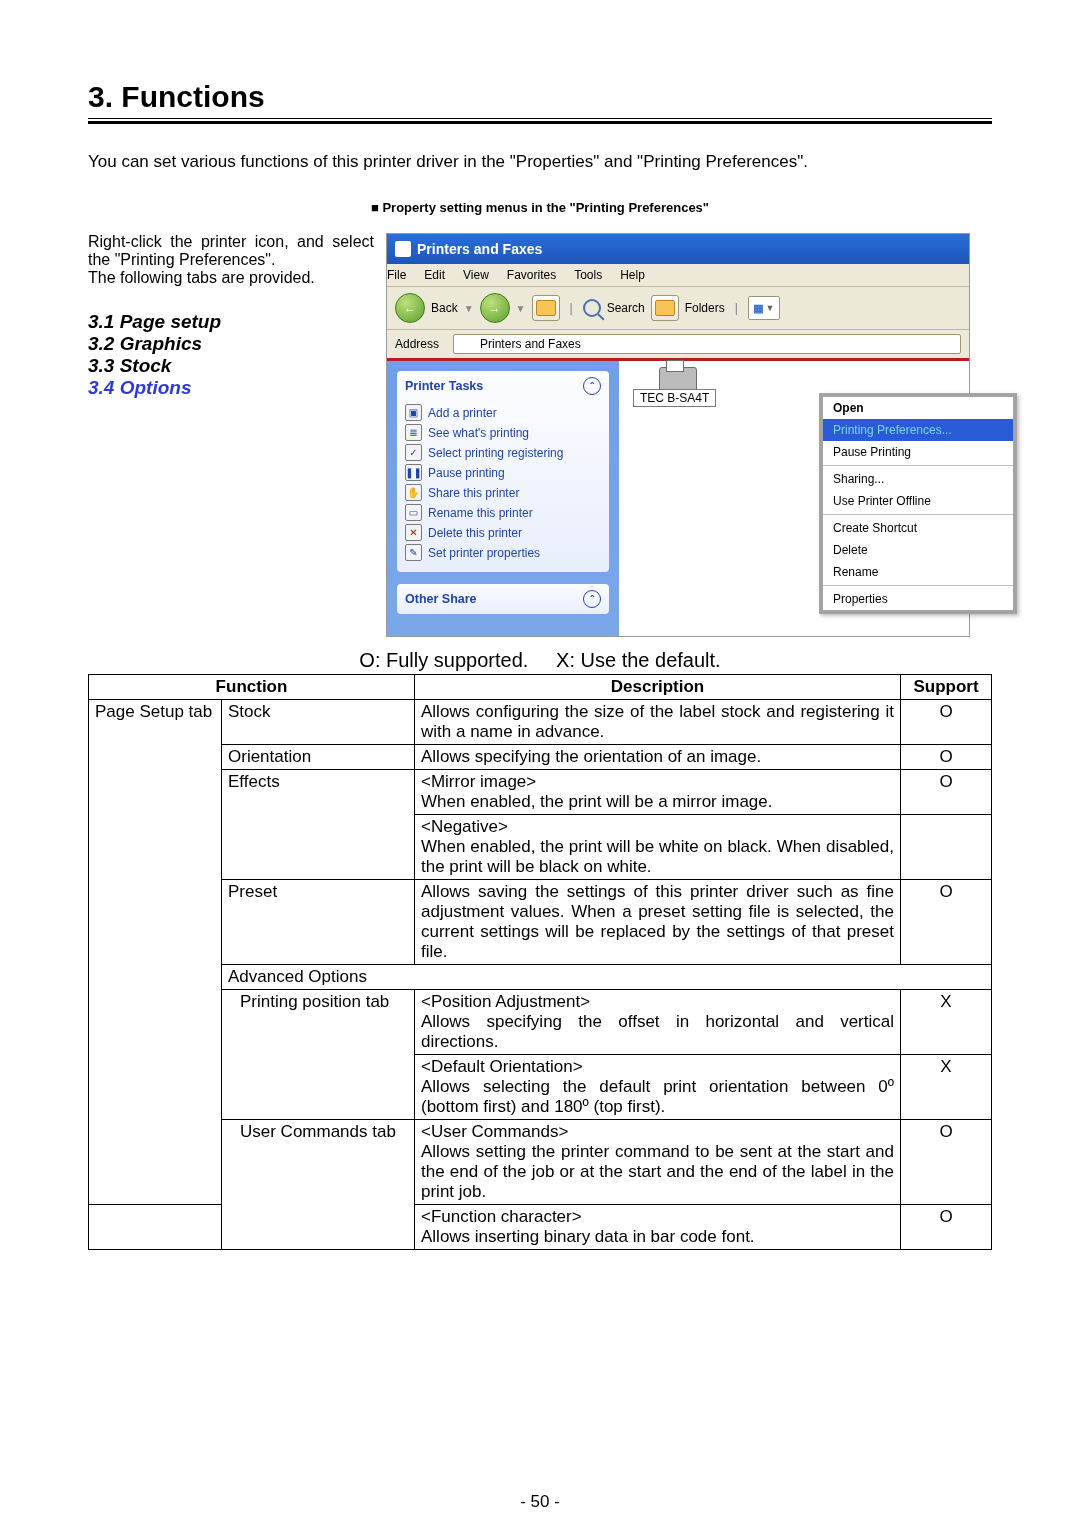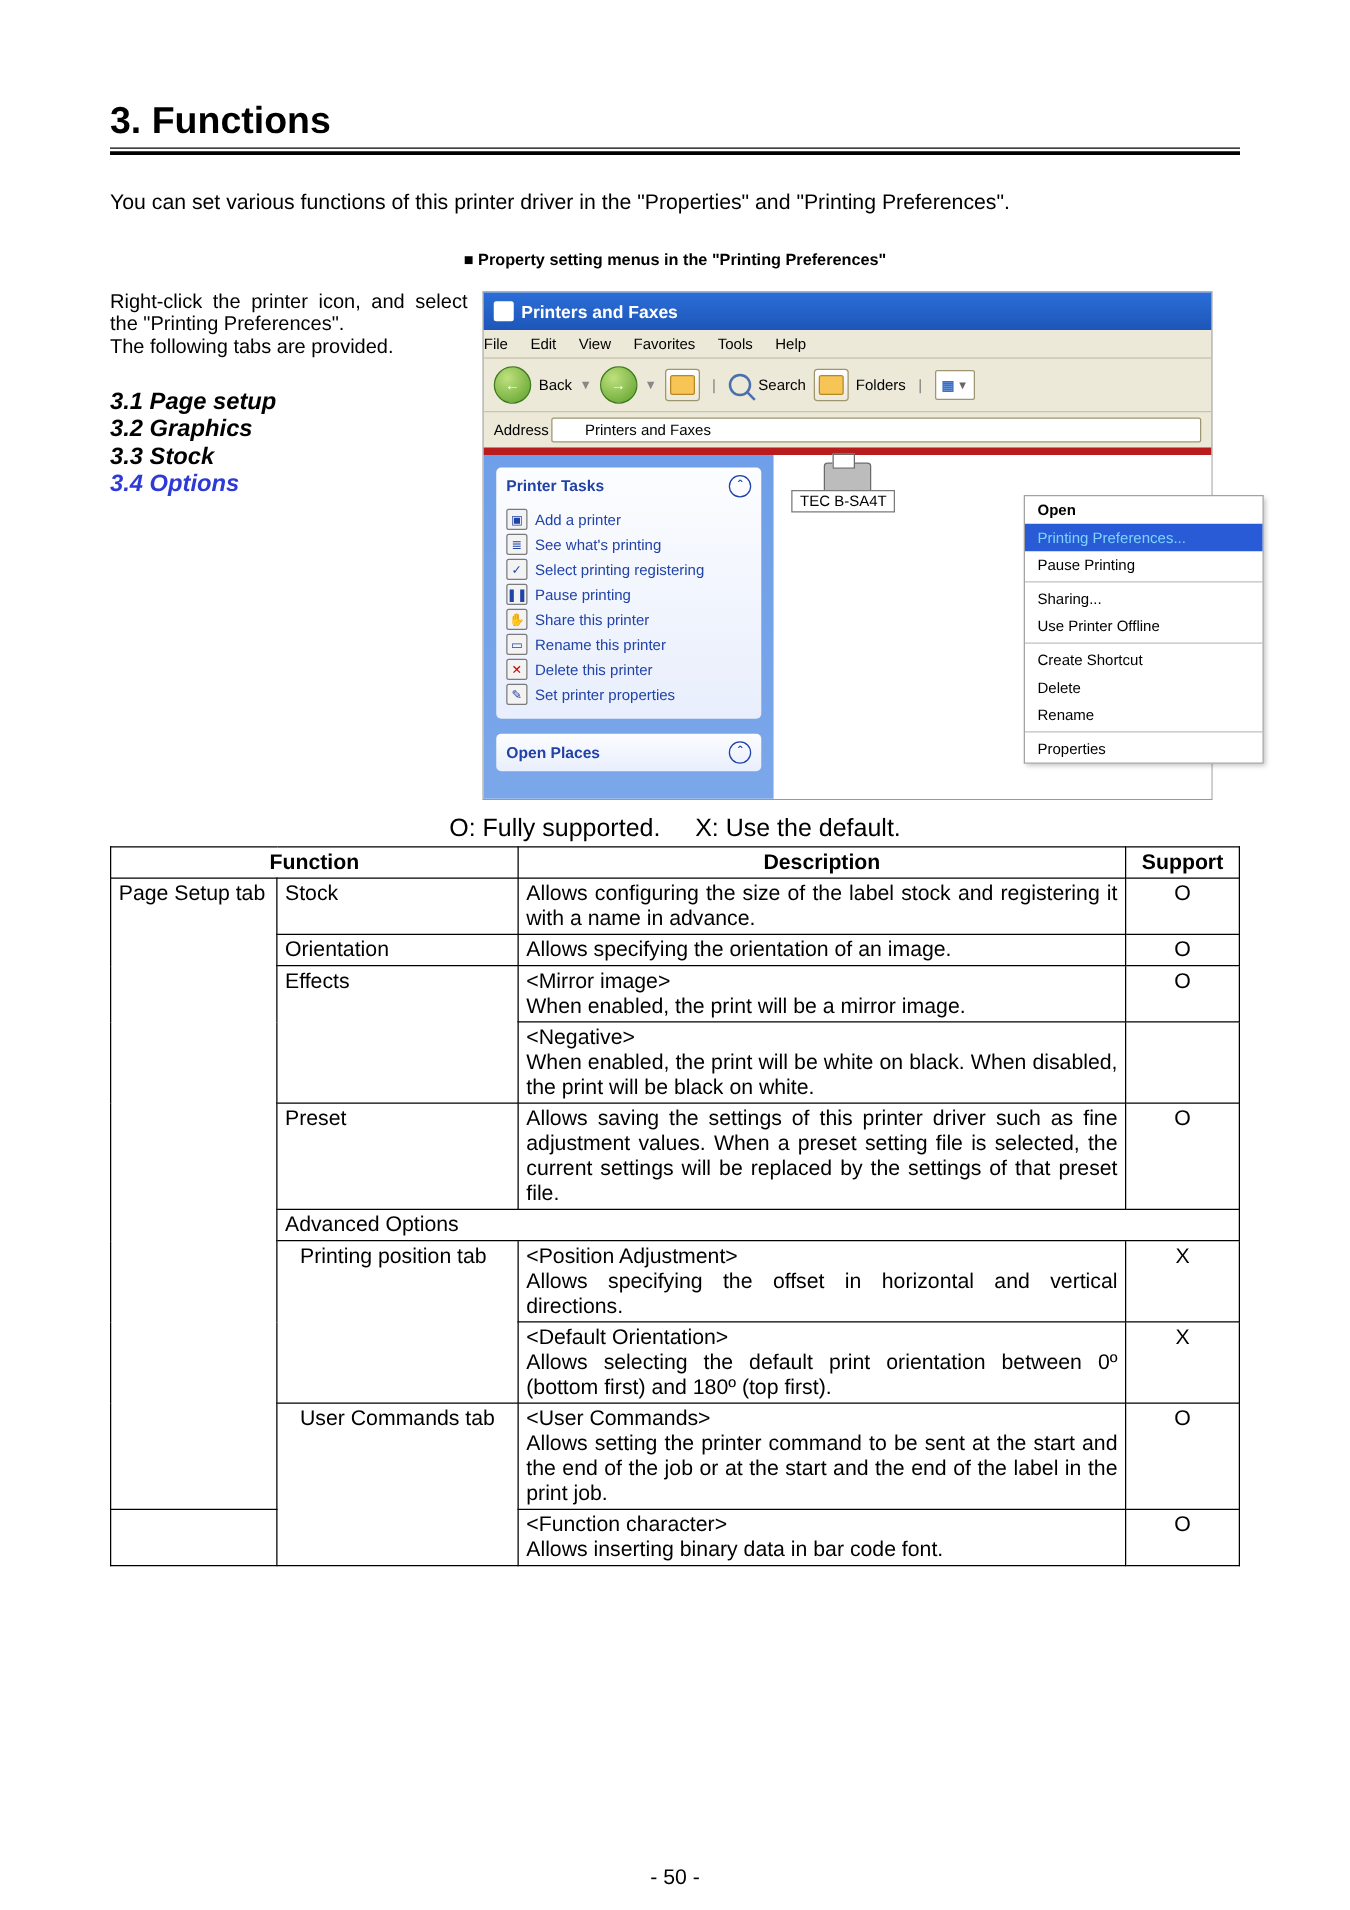--- a/index.html
+++ b/index.html
@@ -131,23 +131,23 @@
     bottom: -3px; right: -6px; transform: rotate(45deg);
   }
   .views-btn {
     width: 30px; height: 22px;
     background: #fff; border: 1px solid #9e9670; border-radius: 2px;
     display: inline-flex; align-items: center; justify-content: center; gap: 2px;
   }
   .views-btn .dots { color: #3a6fc6; font-weight: bold; font-size: 11px; }
   .ws-addr {
     background: #ece9d8;
-    border-bottom: 6px solid #b91c1c;
+    border-bottom: 3px solid #b91c1c;
     padding: 4px 8px;
-    display: flex; align-items: center; gap: 2px;
+    display: flex; align-items: center; gap: 14px;
     font-size: 12px;
   }
   .ws-addr .addr-field {
     flex: 1;
     background: #fff;
     border: 1px solid #9e9670;
     border-radius: 2px;
     padding: 2px 6px;
     display: flex; align-items: center; gap: 6px;
   }
@@ -218,21 +218,21 @@
     border: 1px solid #7a7a7a;
     background: #fff;
     padding: 1px 6px;
     font-size: 12px;
   }
   .ctx-menu {
     position: absolute;
     left: 200px; top: 32px;
     width: 190px;
     background: #fff;
-    border: 1px solid #a3a3a3;
+    border: 4px solid #a3a3a3;
     box-shadow: 2px 2px 4px rgba(0,0,0,0.25);
     font-size: 12px;
   }
   .ctx-menu .mi {
     padding: 4px 10px;
   }
   .ctx-menu .mi.bold { font-weight: bold; }
   .ctx-menu .mi.sel {
     background: #2a5bd7; color: #7dd3fc;
   }
@@ -376,21 +376,21 @@
                   <span>Delete this printer</span>
                 </div>
               <div class="task-item">
                   <span class="ic">✎</span>
                   <span>Set printer properties</span>
                 </div>
             </div>
           </div>
           <div class="panel">
             <div class="panel-hd">
-              <span>Open Places</span>
+              <span>Other Share</span>
               <span class="chev">ˆ</span>
             </div>
           </div>
         </div>
         <div class="ws-content">
           <div class="printer-icon"></div>
           <div class="printer-label">TEC B-SA4T</div>
 
           <div class="ctx-menu">
             <div class="mi bold">Open</div>

